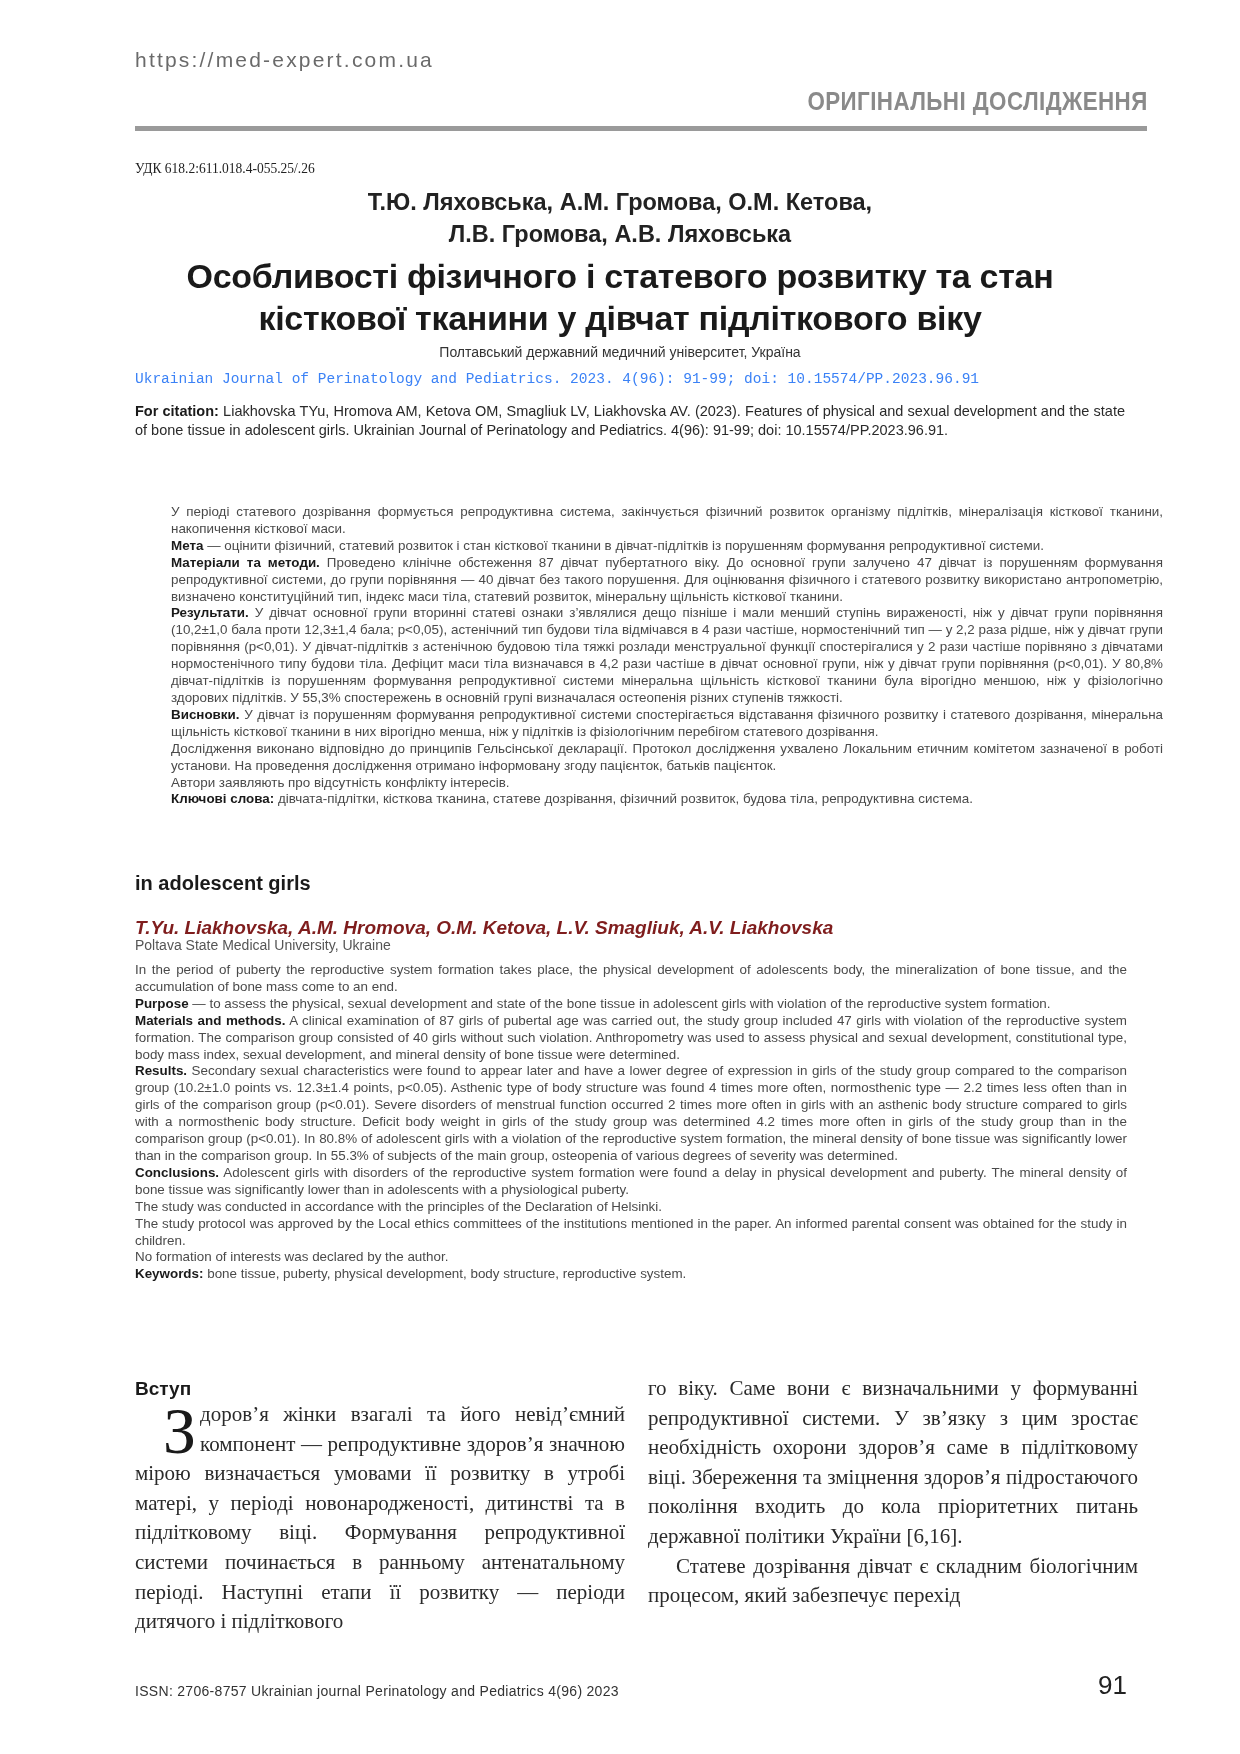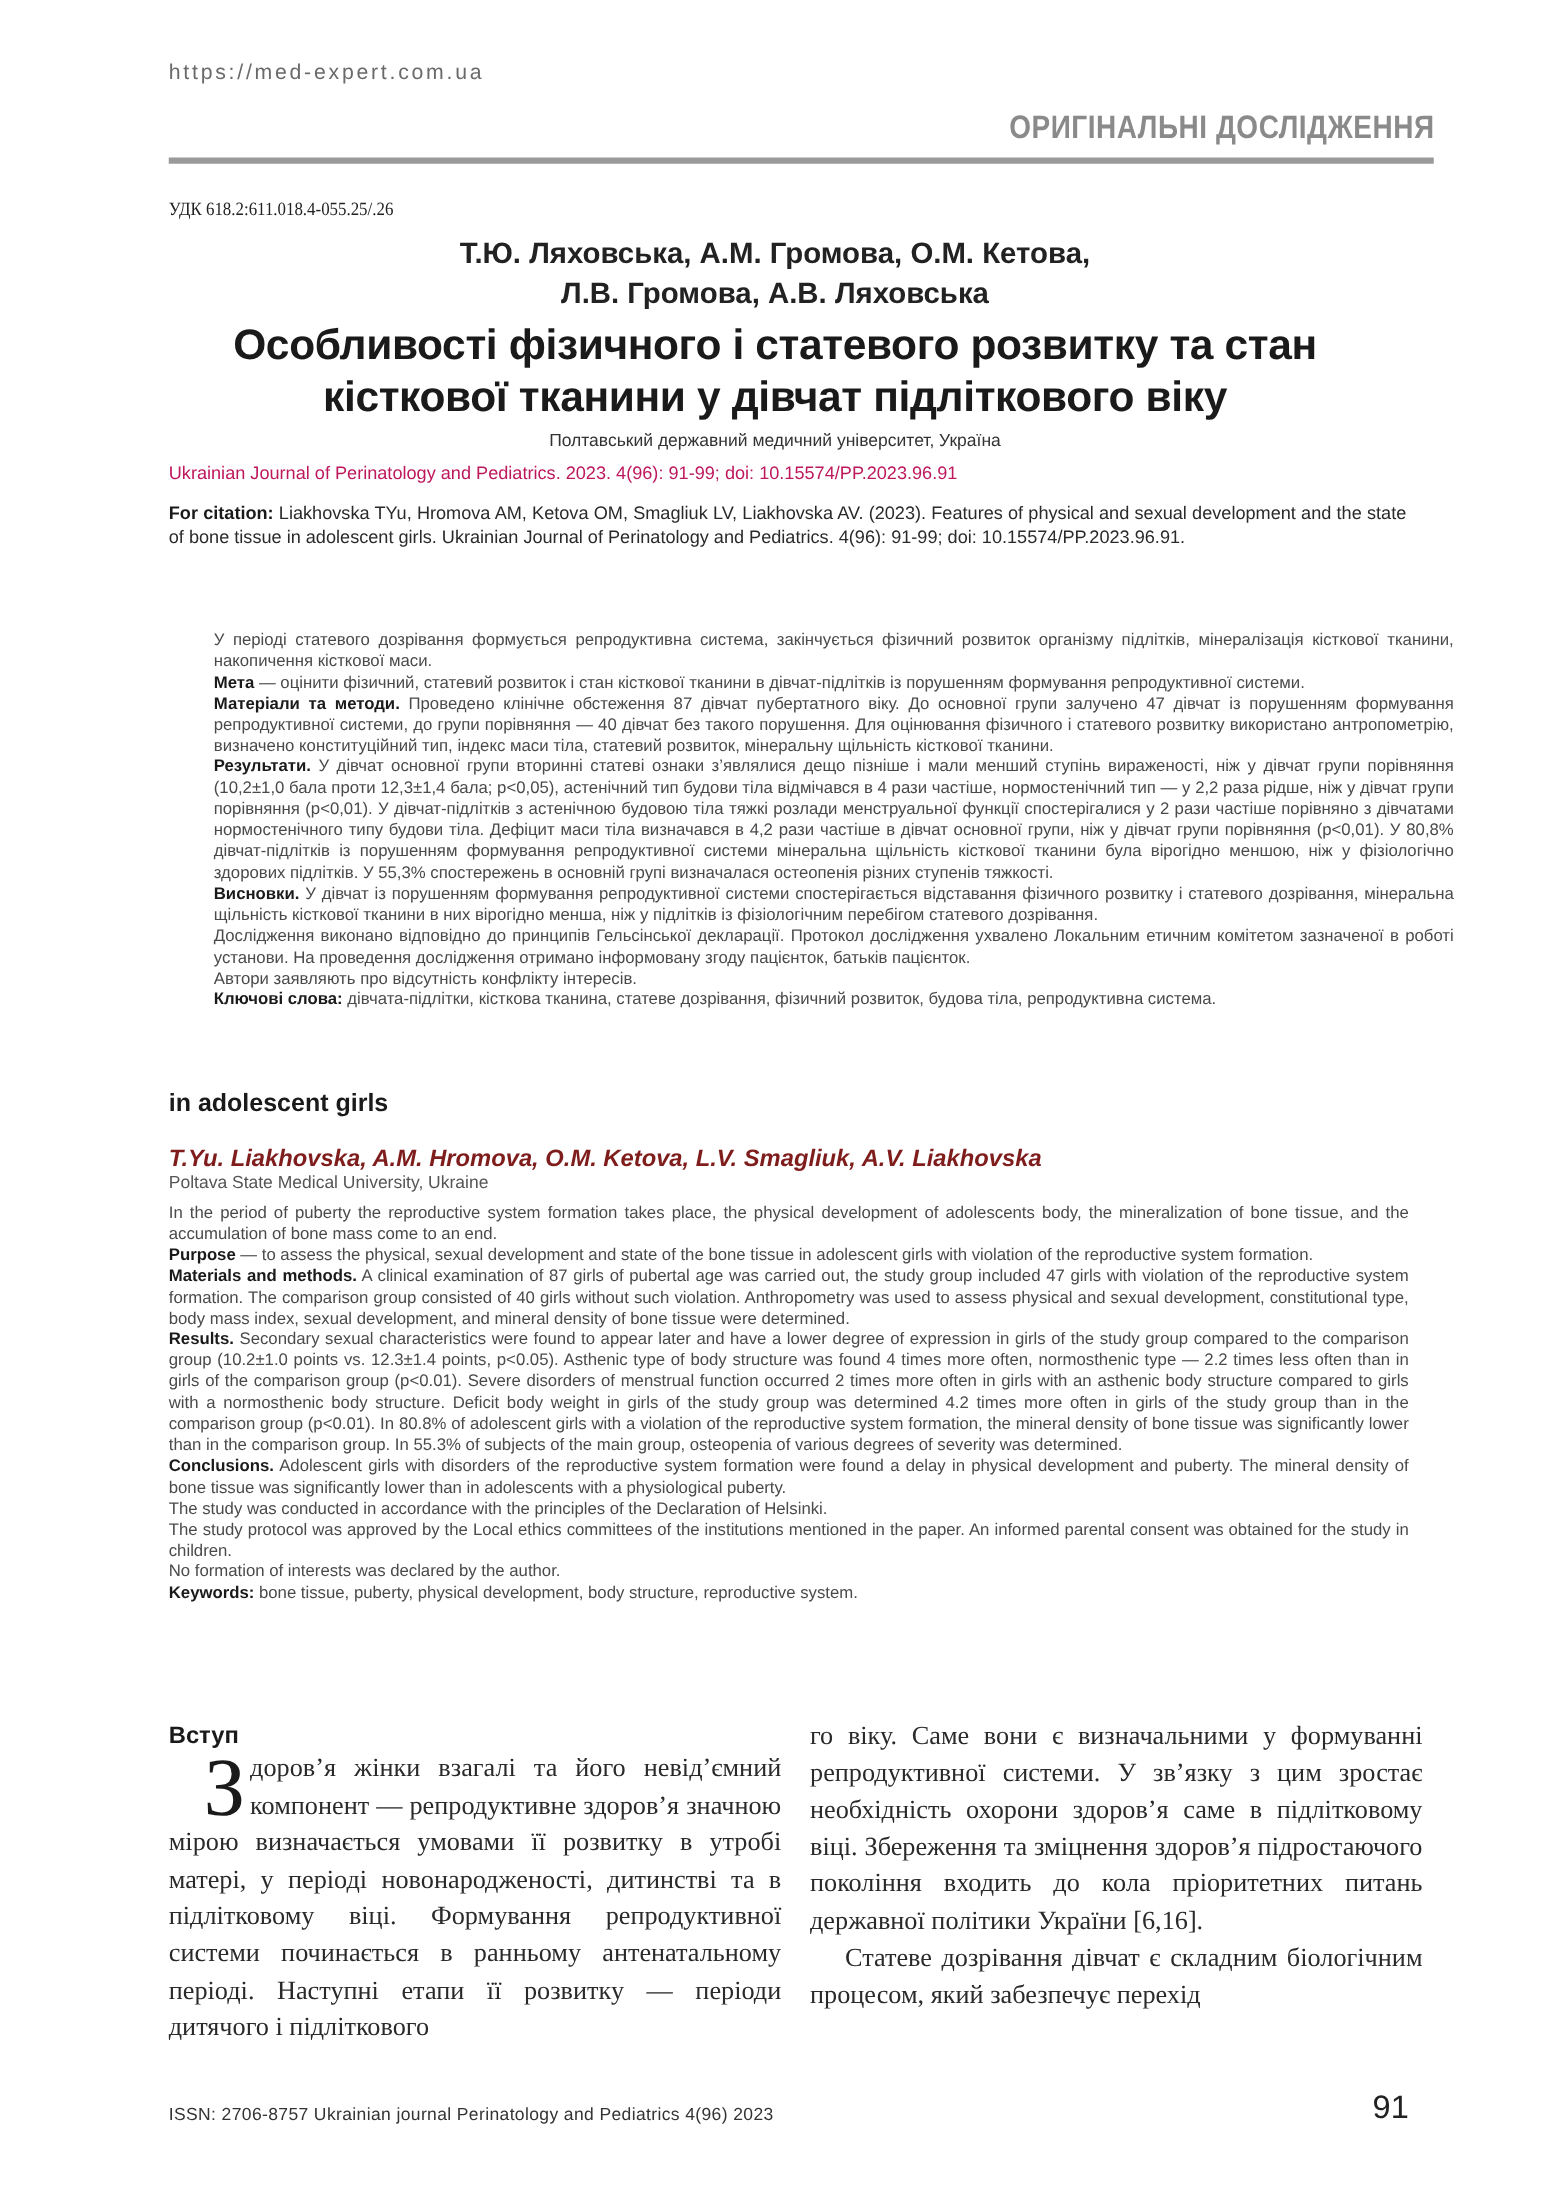--- a/index.html
+++ b/index.html
@@ -1,27 +1,27 @@
 <!DOCTYPE html>
 <html><head>
 <meta charset="utf-8">
 <style>
   html, body { margin: 0; padding: 0; background: #ffffff; }
   body { width: 1240px; height: 1754px; position: relative; overflow: hidden; color: #1a1a1a; }
   .abs { position: absolute; }
-  .site-url { left: 135px; top: 48px; font-family: "Liberation Sans", sans-serif; font-size: 17px; letter-spacing: 2.2px; color: #6a6a6a; }
+  .site-url { left: 135px; top: 48px; font-family: "Liberation Sans", sans-serif; font-size: 21px; letter-spacing: 2.2px; color: #6a6a6a; }
   .section-label { right: 92px; top: 86px; font-family: "Liberation Sans", sans-serif; font-weight: bold; font-size: 26px; color: #8a8a8a; transform: scaleX(0.86); transform-origin: right center; letter-spacing: 0.5px; }
   .header-rule { left: 135px; top: 126px; width: 1012px; height: 5px; background: #9a9a9a; }
   .udc { left: 135px; top: 160px; font-family: "Liberation Serif", serif; font-size: 15px; color: #222; transform: scaleX(0.9); transform-origin: left center; }
   .authors { left: 135px; width: 970px; top: 186px; text-align: center; font-family: "Liberation Sans", sans-serif; font-weight: bold; font-size: 23.5px; line-height: 32px; color: #222; }
   .authors > div { display: block; }
   .title-ua { left: 135px; width: 970px; top: 255px; text-align: center; font-family: "Liberation Sans", sans-serif; font-weight: bold; font-size: 34px; line-height: 42px; color: #1a1a1a; letter-spacing: -0.3px; }
   .title-ua > div { display: block; }
   .affil-ua { left: 135px; width: 970px; top: 344px; text-align: center; font-family: "Liberation Sans", sans-serif; font-size: 14px; color: #333; }
-  .journal-ref { left: 135px; top: 371px; font-family: Liberation Sans, sans-serif; font-size: 14.5px; color: #be185d; }
+  .journal-ref { left: 135px; top: 371px; font-family: Liberation Mono, monospace; font-size: 14.5px; color: #3b82f6; }
   .citation { left: 135px; width: 990px; top: 402px; font-family: "Liberation Sans", sans-serif; font-size: 14.5px; line-height: 19px; color: #2a2a2a; text-align: justify; }
   .citation b { color: #1a1a1a; }
   .abstract { left: 135px; width: 992px; font-family: "Liberation Sans", sans-serif; font-size: 13.4px; line-height: 16.9px; color: #4a4a4a; text-align: justify; }
   .abstract p { margin: 0; }
   .abstract b { color: #1a1a1a; }
   .abstract-ua { top: 504px; margin-left: 36px; }
   .title-en { left: 135px; width: 900px; top: 874px; font-family: "Liberation Sans", sans-serif; font-weight: bold; font-size: 20px; line-height: 18px; color: #1a1a1a; }
   .title-en > div { display: block; }
   .authors-en { left: 135px; top: 917px; font-family: "Liberation Sans", sans-serif; font-weight: bold; font-style: italic; font-size: 19px; color: #7f1d1d; }
   .affil-en { left: 135px; top: 937px; font-family: "Liberation Sans", sans-serif; font-size: 14px; color: #555; }

